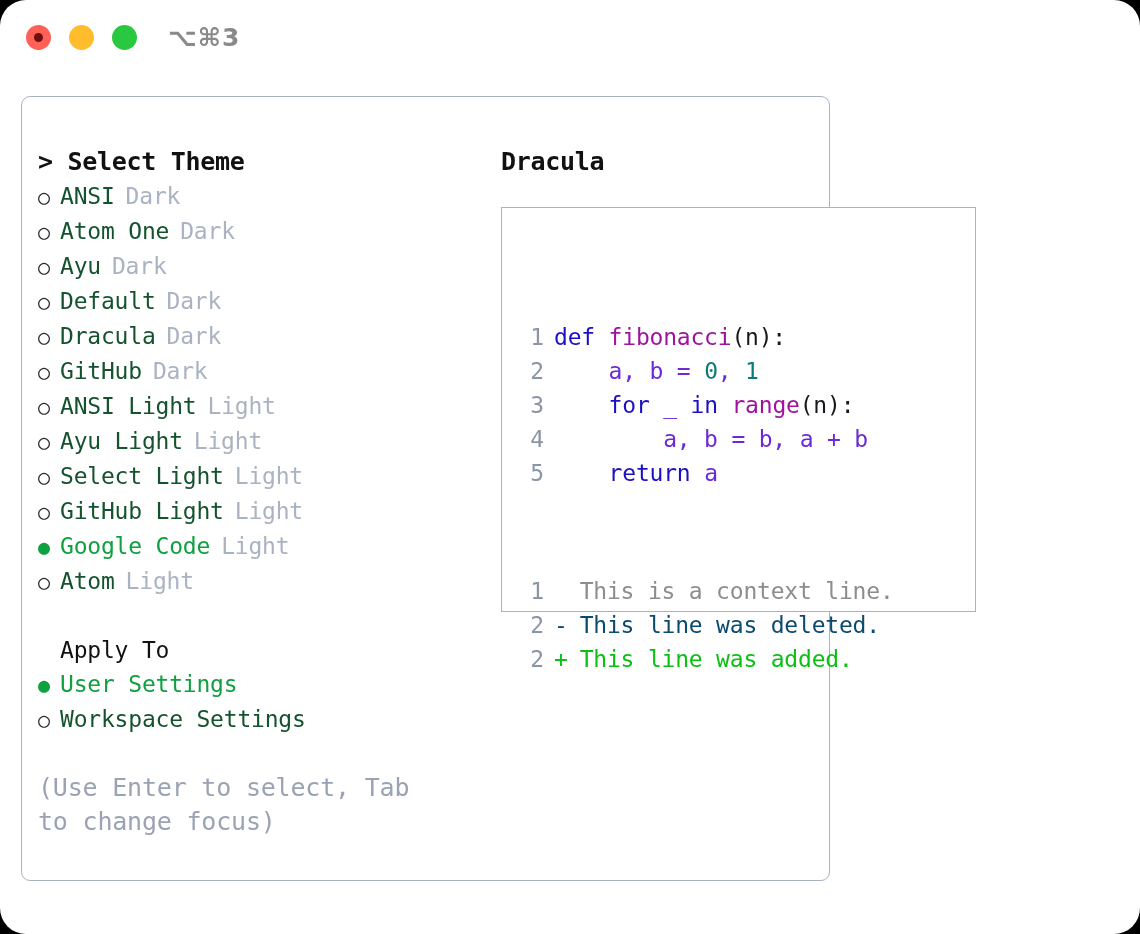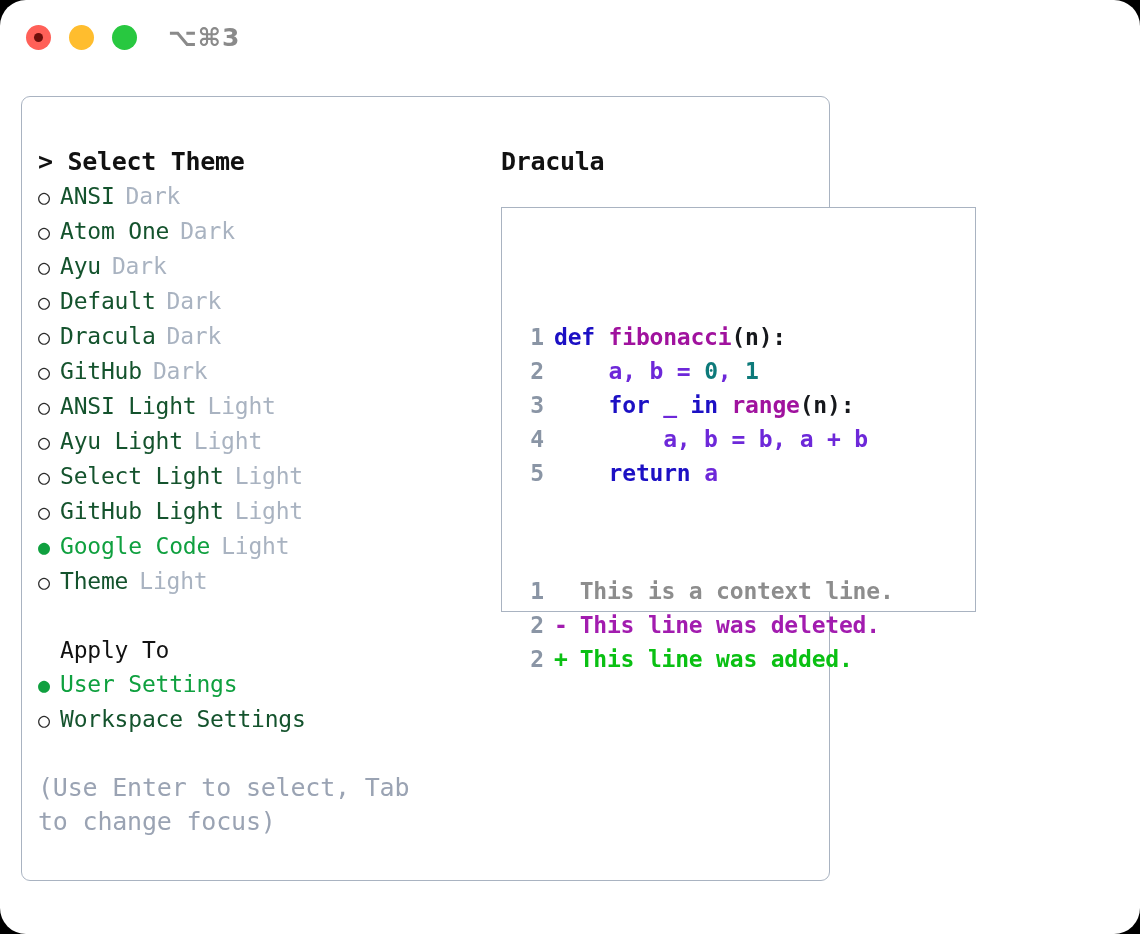--- a/index.html
+++ b/index.html
@@ -172,39 +172,38 @@
     position: relative;
   }
   .code {
     position: absolute;
     left: 18px;
     top: 44px;
     font-size: 23px;
     line-height: 34px;
     white-space: pre;
     letter-spacing: -0.2px;
-    font-weight: bold;
   }
   .cl { display: block; white-space: pre; }
   .ln {
     color: #8a95a5;
     display: inline-block;
     width: 24px;
     text-align: right;
     margin-right: 10px;
   }
   .kw   { color: #1c10c4; }
   .fn   { color: #a0129e; }
   .num  { color: #0d7a7a; }
   .plain{ color: #6d28d9; }
   .punct{ color: #16181c; }
 
   .diff-block { margin-top: 16px; display: block; }
   .dl-ctx  { color: #8d8d8d; }
-  .dl-del  { color: #a21caf; }
+  .dl-del  { color: #0c4a6e; }
   .dl-add  { color: #0ac013; }
   .marker  { display: inline-block; width: 12px; }
 </style>
 </head>
 <body>
 
 <div class="window">
 
   <div class="titlebar">
     <div class="traffic">
@@ -271,21 +270,21 @@
             <span class="opt-label">GitHub Light</span>
             <span class="opt-tag">Light</span>
           </li>
           <li class="opt selected">
             <span class="bullet">●</span>
             <span class="opt-label">Google Code</span>
             <span class="opt-tag">Light</span>
           </li>
           <li class="opt">
             <span class="bullet">○</span>
-            <span class="opt-label">Theme</span>
+            <span class="opt-label">Atom</span>
             <span class="opt-tag">Light</span>
           </li>
         </ul>
 
       <div class="spacer-row"></div>
 
       <div class="sub-header">
         <span class="bullet">○</span>
         <span>Apply To</span>
       </div>

